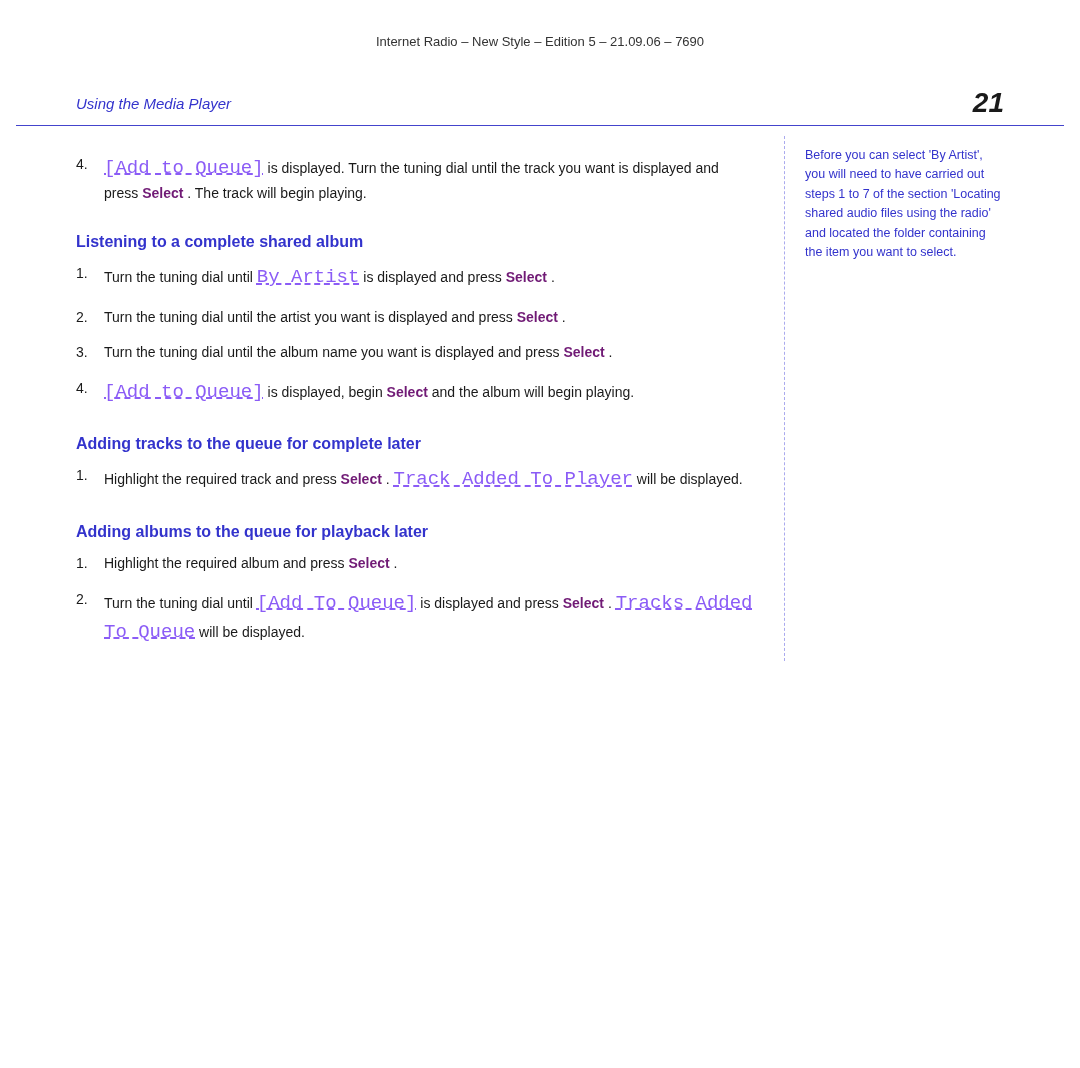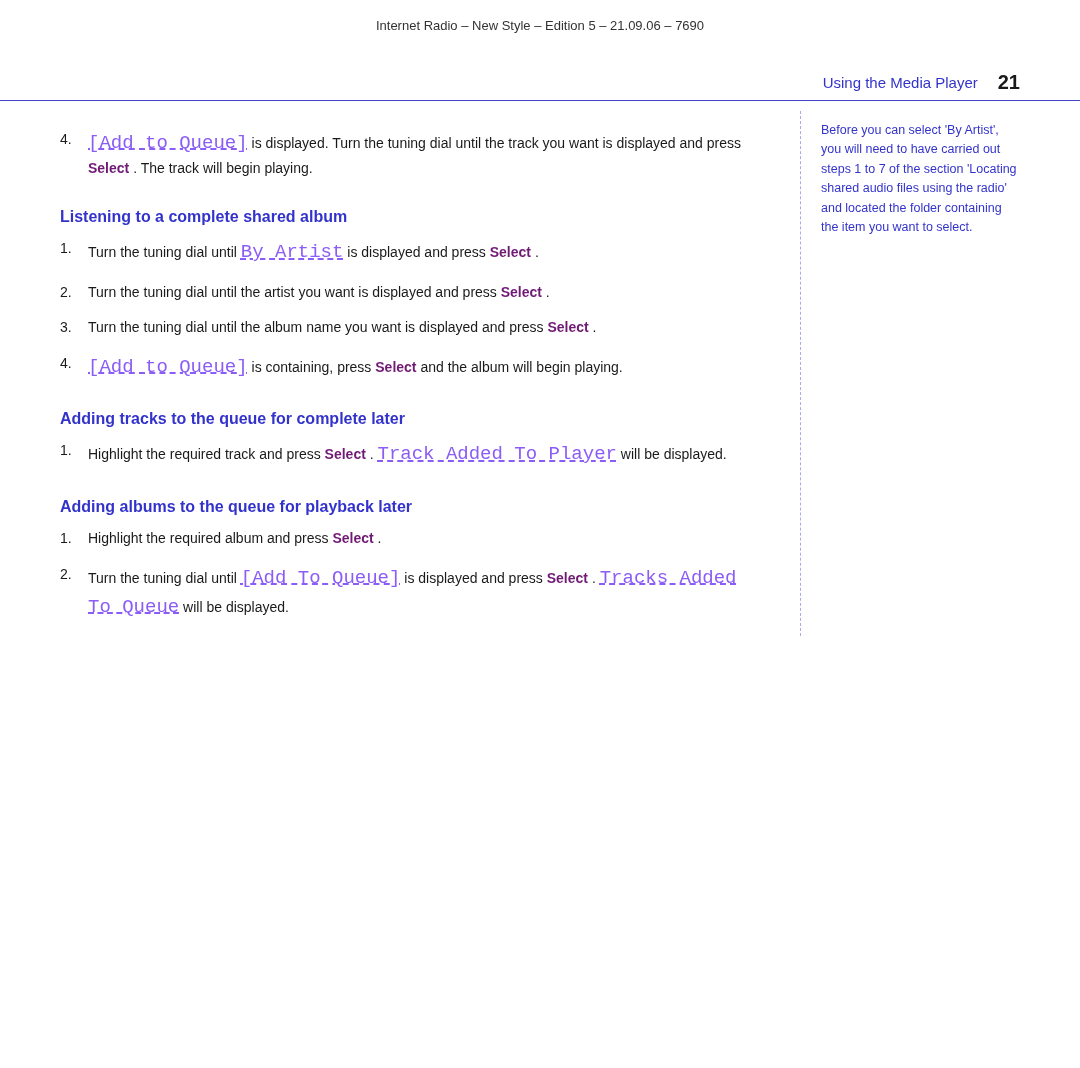--- a/index.html
+++ b/index.html
@@ -10,52 +10,53 @@
       font-size: 14px;
       color: #1a1a1a;
       width: 1080px;
       min-height: 1068px;
     }
 
     .page-container {
       width: 1080px;
       min-height: 1068px;
       background: #fff;
-      padding: 0;
+      padding: 16px;
       position: relative;
     }
 
     
     .page-header {
       text-align: center;
       padding: 18px 0 10px 0;
       font-size: 13px;
       color: #333;
       border-bottom: none;
     }
 
     
     .section-header {
       display: flex;
-      justify-content: flex-end;
+      justify-content: space-between;
       align-items: center;
       padding: 28px 60px 6px 60px;
       border-bottom: 1.5px solid #4444cc;
       margin: 0 0 0 0;
+      font-style: italic;
     }
 
     .section-title {
       color: #3333cc;
       font-size: 15px;
       font-weight: normal;
       margin-right: 20px;
     }
 
     .page-number {
-      font-size: 20px;
+      font-size: 28px;
       font-weight: bold;
       color: #1a1a1a;
     }
 
     
     .main-content {
       display: flex;
       padding: 0 60px 40px 60px;
       margin-top: 10px;
     }
@@ -190,21 +191,21 @@
           <span class="li-content">
             <span>Turn the tuning dial until the album name you want is displayed and press </span>
             <span class="bold-select">Select</span>
             <span>.</span>
           </span>
         </li>
         <li>
           <span class="num">4.</span>
           <span class="li-content">
             <span class="display-text">[Add to Queue]</span>
-            <span> is containing, press </span>
+            <span> is displayed, begin </span>
             <span class="bold-select">Select</span>
             <span> and the album will begin playing.</span>
           </span>
         </li>
       </ol>
 
       <div class="sub-heading">Adding tracks to the queue for complete later</div>
 
       <ol class="numbered-list">
         <li>

